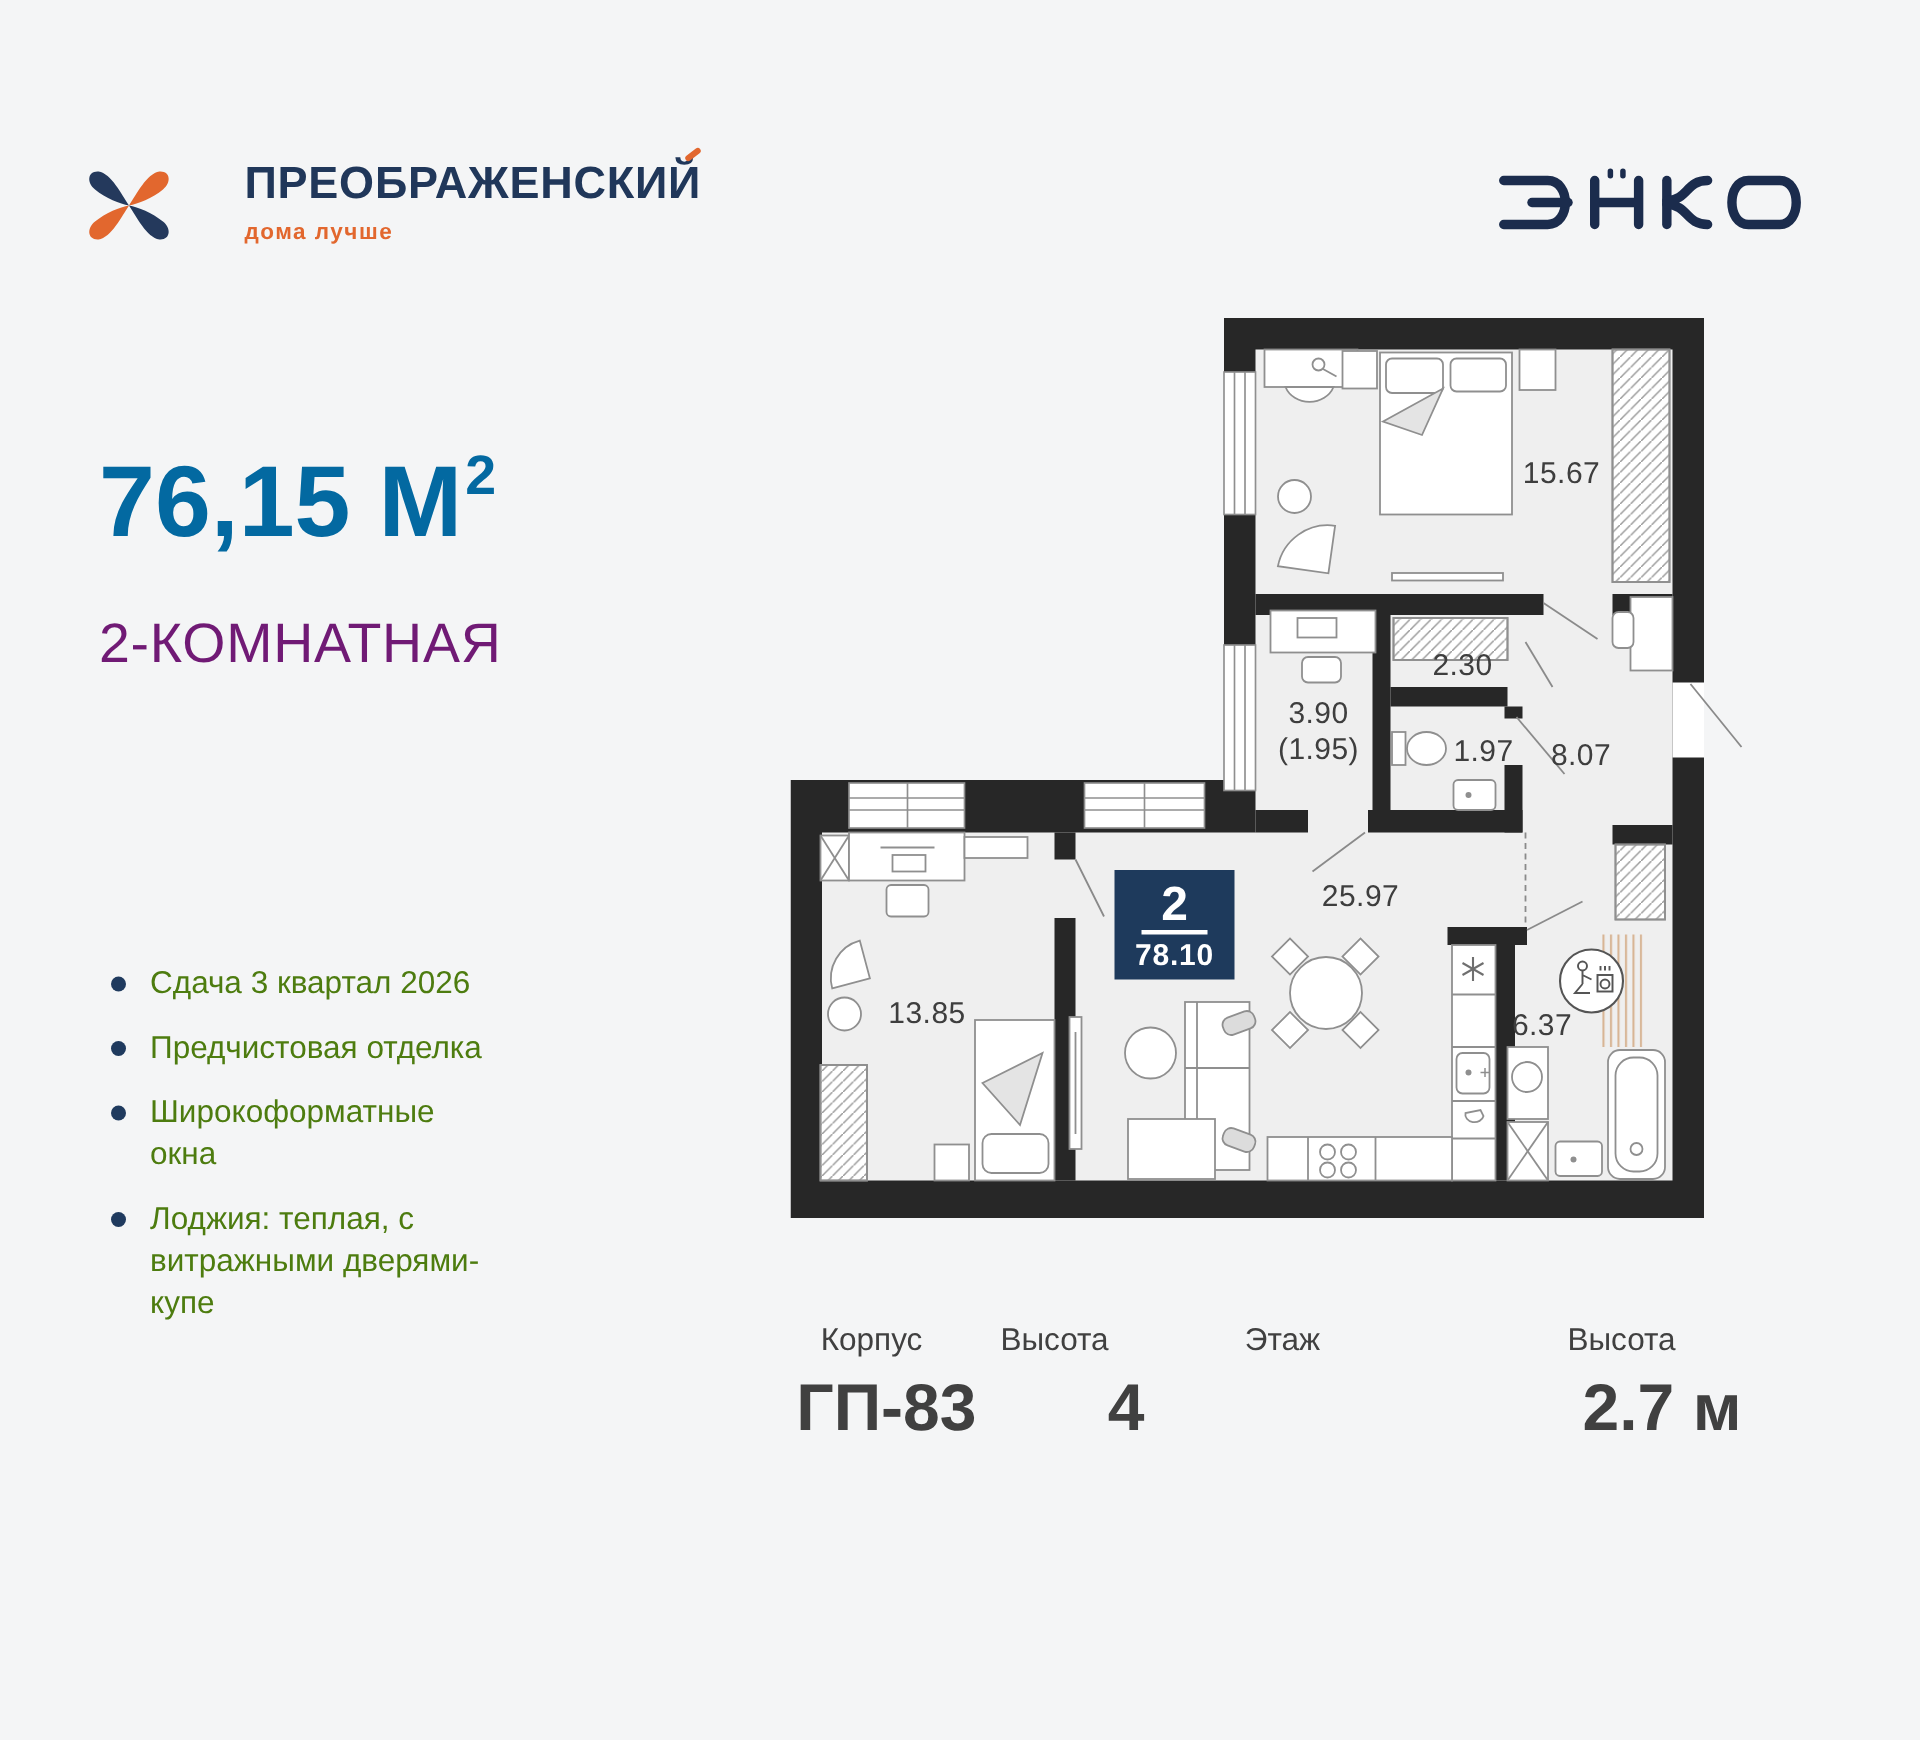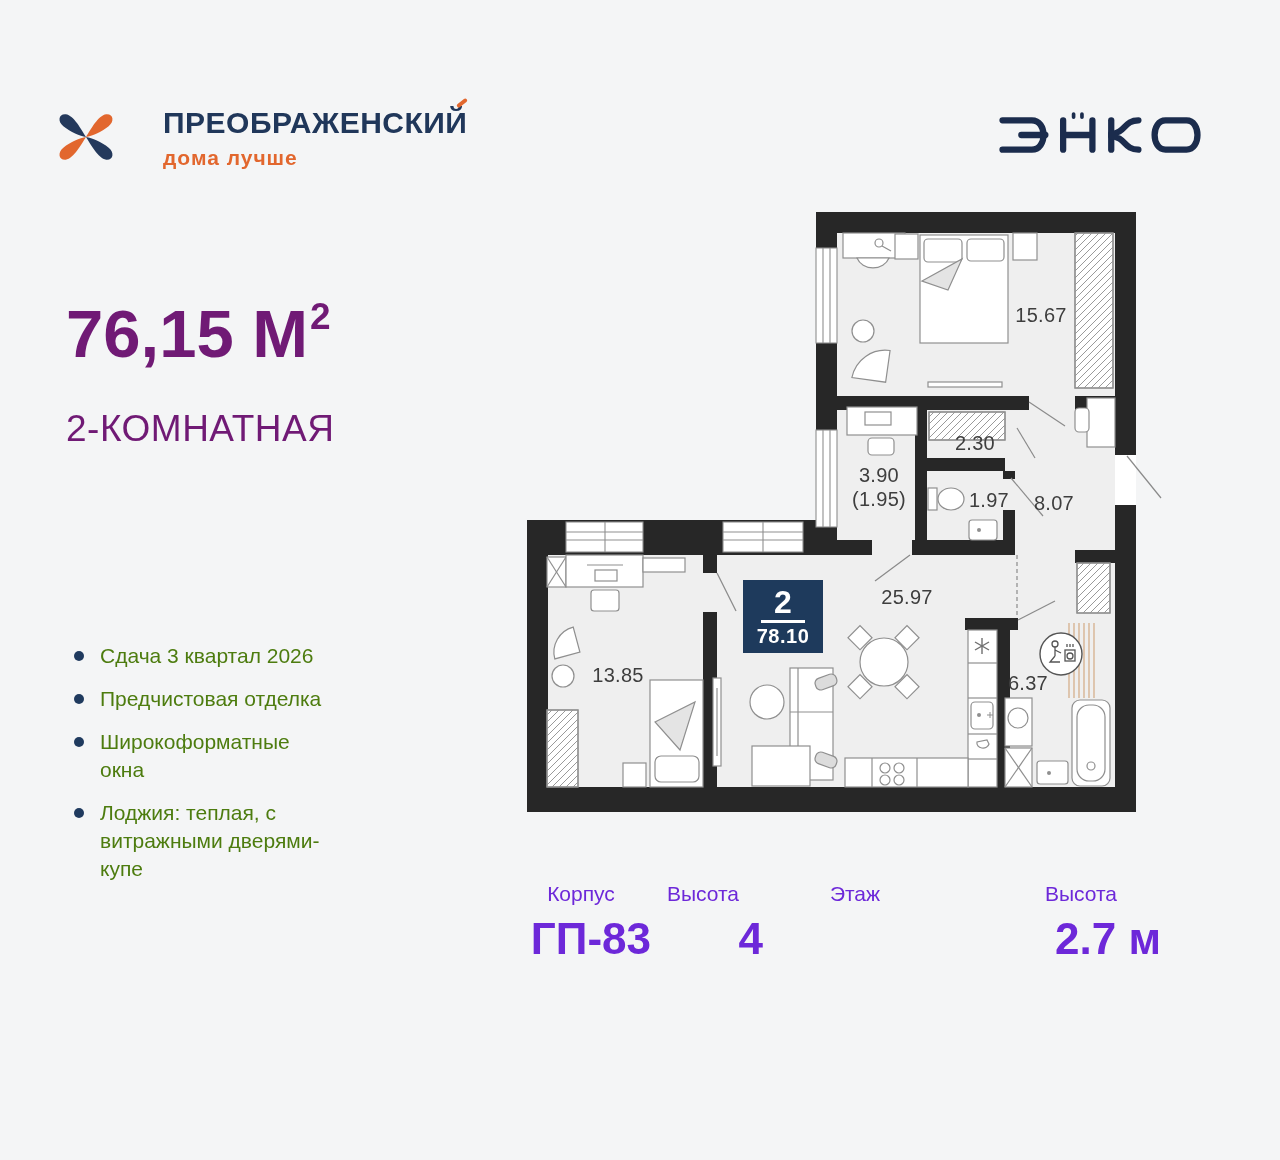--- a/index.html
+++ b/index.html
@@ -3,32 +3,32 @@
 <meta charset="utf-8">
 <style>
   html,body{margin:0;padding:0;}
   body{font-family:"Liberation Sans",sans-serif;background:#fff;}
   .canvas{position:relative;width:1280px;height:1160px;background:#f4f5f6;overflow:hidden;}
   .abs{position:absolute;}
 
   
   .brand-name{position:relative;display:inline-block;font-size:30px;font-weight:700;color:#20375a;letter-spacing:.5px;white-space:nowrap;}
   .brand-accent{position:absolute;top:-5px;right:-1px;width:12px;height:4px;background:#e2672e;border-radius:2px;transform:rotate(-38deg);}
-  .brand-tagline{font-size:21px;font-weight:600;color:#e2672e;letter-spacing:1px;margin-top:6px;}
+  .brand-tagline{font-size:15px;font-weight:600;color:#e2672e;letter-spacing:1px;margin-top:6px;}
 
   
-  .area-line{font-size:67px;font-weight:700;color:#701a75;letter-spacing:0;white-space:nowrap;line-height:1;}
+  .area-line{font-size:67px;font-weight:700;color:#0369a1;letter-spacing:0;white-space:nowrap;line-height:1;}
   .area-sup{font-size:37px;font-weight:700;vertical-align:28px;margin-left:2px;}
   .flat-type{font-size:37px;font-weight:500;color:#701a75;letter-spacing:.5px;white-space:nowrap;}
   ul.features{list-style:none;margin:0;padding:0;width:252px;}
   ul.features li{position:relative;padding-left:30px;margin-bottom:15px;font-size:21px;line-height:28px;color:#4d7c0f;font-weight:500;}
   ul.features li .dot{position:absolute;left:4px;top:9px;width:10px;height:10px;border-radius:50%;background:#1f3a5e;}
 
   
-  .spec{position:absolute;text-align:center;color:#6d28d9;}
+  .spec{position:absolute;text-align:center;color:#404040;}
   .spec .lbl{font-size:21px;font-weight:400;}
   .spec .val{font-size:44px;font-weight:700;margin-top:8px;white-space:nowrap;text-align:right;}
 
   
   svg text.rlabel{font-family:"Liberation Sans",sans-serif;font-size:20px;fill:#3e3e3e;letter-spacing:.3px;}
   svg text.badge-big{font-family:"Liberation Sans",sans-serif;font-size:32px;font-weight:700;fill:#ffffff;}
   svg text.badge-small{font-family:"Liberation Sans",sans-serif;font-size:20px;font-weight:700;fill:#ffffff;letter-spacing:.5px;}
 </style>
 </head>
 <body>

